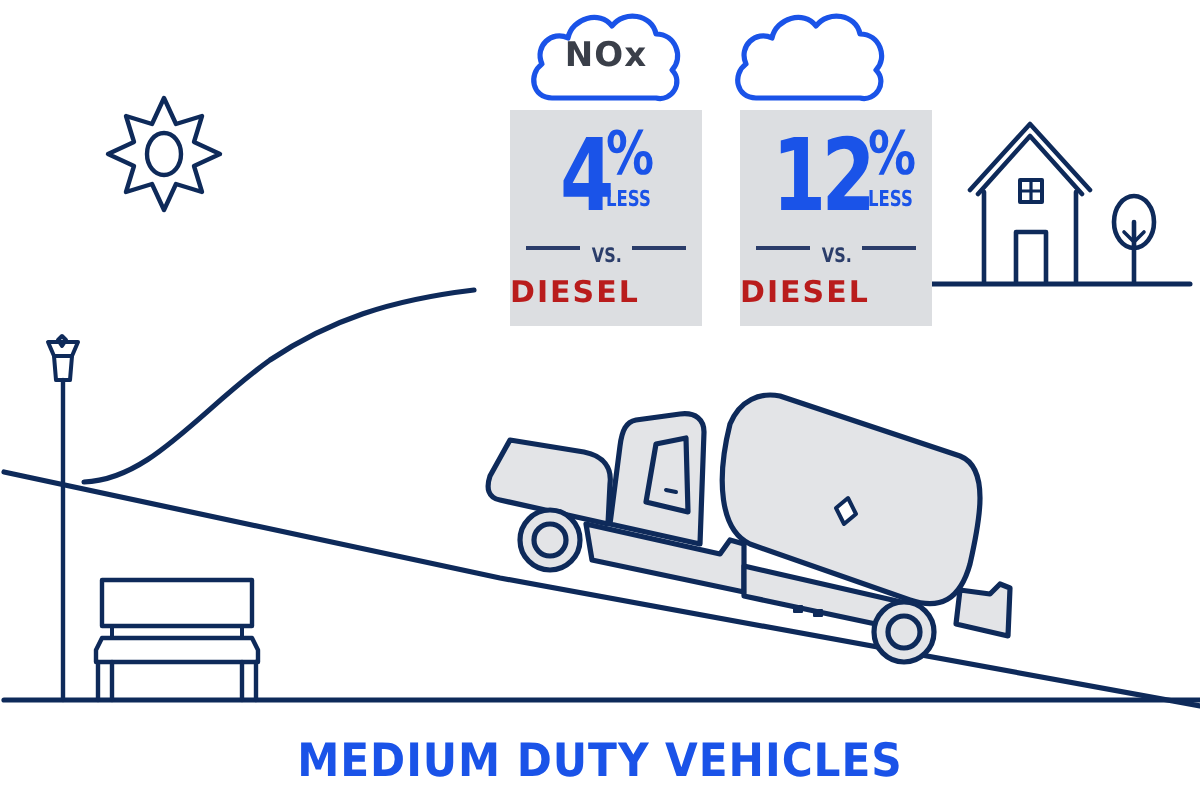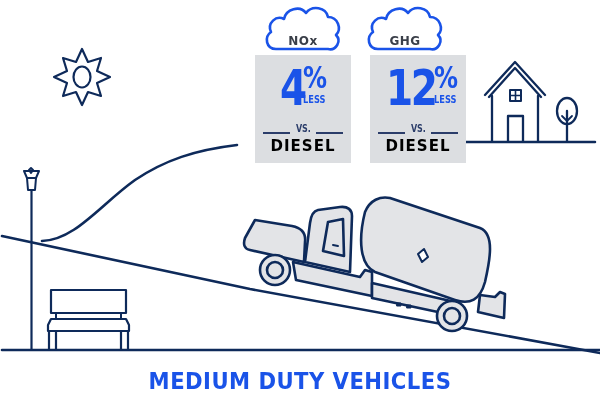--- a/index.html
+++ b/index.html
@@ -1,29 +1,29 @@
 <!DOCTYPE html>
 <html><head>
 <meta charset="utf-8">
 <style>
   html, body { margin:0; padding:0; background:#ffffff; }
   #stage { position:relative; width:600px; height:400px; overflow:hidden; background:#ffffff; font-family:"DejaVu Sans", sans-serif; }
   #scene { position:absolute; left:0; top:0; }
   .stat-box { position:absolute; top:55px; width:96px; height:108px; background:#dcdee1; }
   .cloud { position:absolute; top:3px; width:82px; height:52px; }
-  .cloud-label { position:absolute; top:18px; width:82px; text-align:center; font-weight:bold; font-size:12px; color:#3a3f49; font-family:"DejaVu Sans", sans-serif; letter-spacing:0.5px;margin-top:16px; }
+  .cloud-label { position:absolute; top:18px; width:82px; text-align:center; font-weight:bold; font-size:17px; color:#3a3f49; font-family:"DejaVu Sans", sans-serif; letter-spacing:0.5px; }
   .pct-wrap { position:absolute; top:8px; left:0; width:96px; display:flex; justify-content:center; align-items:flex-start; }
   .pct-num { font-family:"DejaVu Sans", sans-serif; font-weight:bold; font-size:50px; line-height:50px; color:#1a53e8; transform:scaleX(0.78); transform-origin:right center; letter-spacing:-3px; }
   .pct-side { display:flex; flex-direction:column; align-items:flex-start; margin-left:-2px; }
   .pct-sign { font-weight:bold; font-size:30px; line-height:30px; color:#1a53e8; transform:scaleX(0.8); transform-origin:left; }
   .pct-less { font-weight:bold; font-size:11px; line-height:12px; color:#1a53e8; transform:scaleX(0.75); transform-origin:left; margin-top:1px; }
-  .vs-row { position:absolute; top:68px; left:8px; width:80px; display:flex; align-items:flex-end; }
+  .vs-row { position:absolute; top:68px; left:8px; width:80px; display:flex; align-items:flex-start; }
   .vs-line { flex:1; height:2px; background:#2b3d6a; }
   .vs-text { font-weight:bold; font-size:10px; color:#2b3d6a; margin:0 4px; transform:scaleX(0.8); }
-  .diesel { position:absolute; top:82px; left:0; width:96px; text-align:center; font-weight:bold; font-size:15px; color:#000000; letter-spacing:1px; }
+  .diesel { position:absolute; top:82px; left:0; width:96px; font-weight:bold; font-size:15px; color:#b91c1c; letter-spacing:1px; }
   .footer-title { position:absolute; left:0; width:600px; top:368px; text-align:center; font-family:"DejaVu Sans", sans-serif; font-weight:bold; font-size:23px; color:#1a53e8; letter-spacing:0.5px; transform:scaleX(0.92); }
 </style>
 </head>
 <body>
 
 <div id="stage">
 
   <svg id="scene" width="600" height="400" viewBox="0 0 600 400" fill="none" stroke="#0e2a5a" stroke-width="2.5" stroke-linecap="round" stroke-linejoin="round">
 
     <g>
@@ -134,16 +134,15 @@
   </div>
 
   <svg class="cloud" style="left:262px;" viewBox="0 0 82 52">
     <path d="M14,46 C4,46 2,34 9,29 C5,20 14,12 22,16 C24,6 38,2 44,10 C50,2 64,4 66,14 C76,14 80,26 74,32 C80,38 74,48 66,46 Z" fill="#ffffff" stroke="#1a53e8" stroke-width="2.6" stroke-linejoin="round"></path>
   </svg>
   <div class="cloud-label" style="left:262px;">NOx</div>
 
   <svg class="cloud" style="left:364px;" viewBox="0 0 82 52">
     <path d="M14,46 C4,46 2,34 9,29 C5,20 14,12 22,16 C24,6 38,2 44,10 C50,2 64,4 66,14 C76,14 80,26 74,32 C80,38 74,48 66,46 Z" fill="#ffffff" stroke="#1a53e8" stroke-width="2.6" stroke-linejoin="round"></path>
   </svg>
-  <div class="cloud-label" style="left:364px;">GHG</div>
 
   <div class="footer-title">MEDIUM DUTY VEHICLES</div>
 </div>
 
 </body></html>

